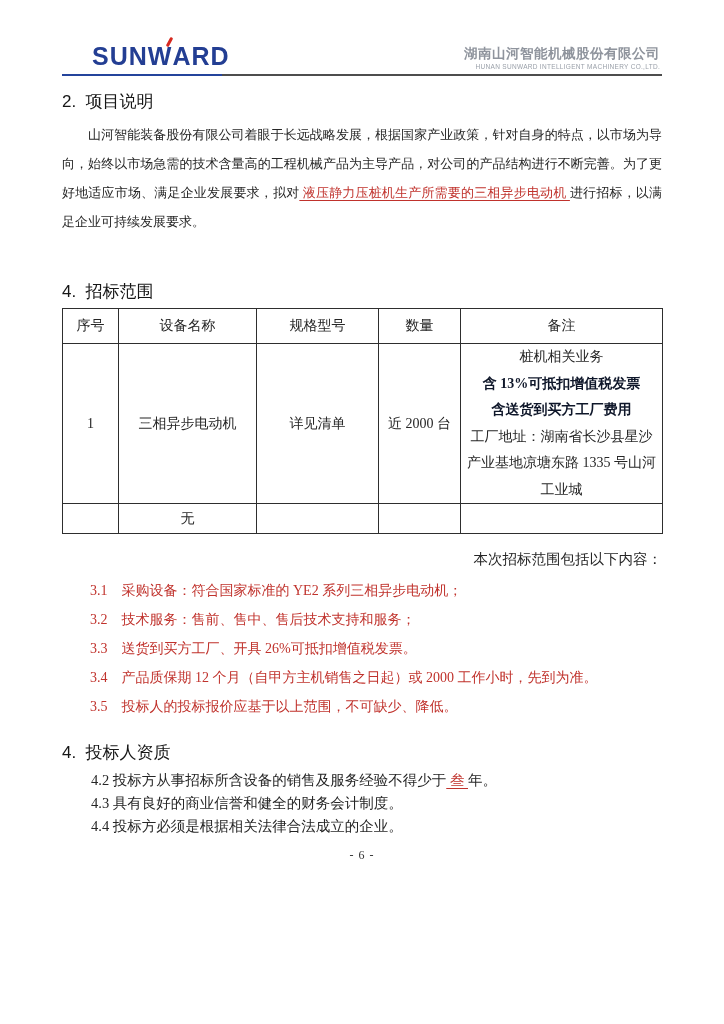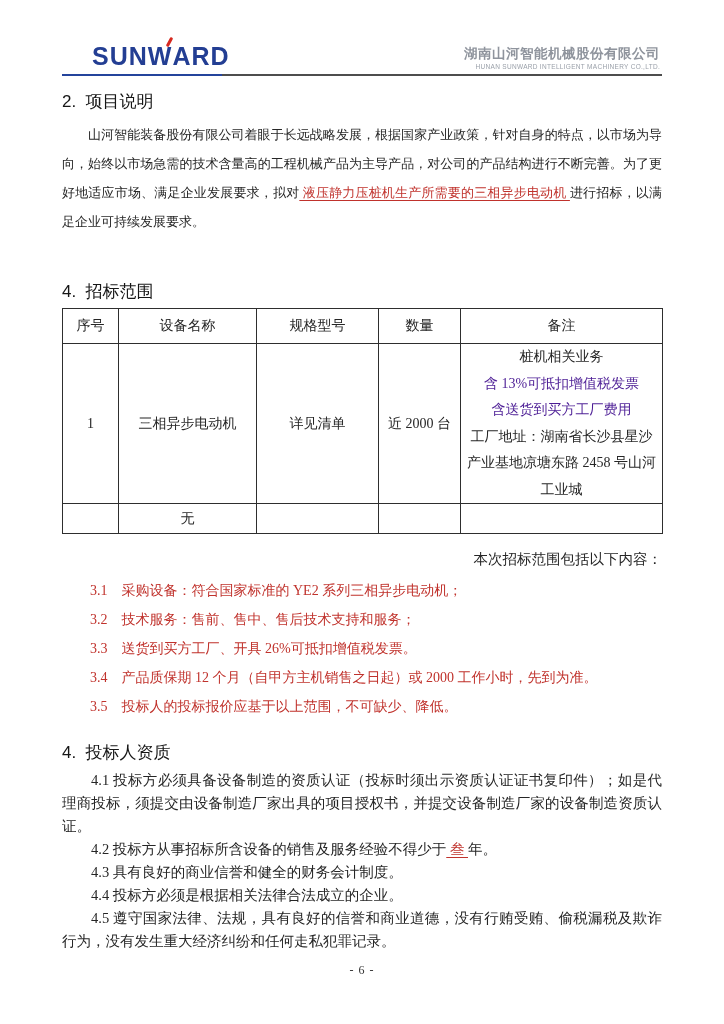--- a/index.html
+++ b/index.html
@@ -29,21 +29,21 @@
   
   .h { font-family:"Liberation Sans","DejaVu Sans",sans-serif; font-weight:400;
        font-size:17px; color:#161616; line-height:24px; white-space:pre-wrap; }
   .h-s2 { margin-top:14px; }
   .h-s3 { margin-top:44px; }
   .h-s4 { margin-top:20px; }
 
   
   .para { font-size:13px; line-height:29px; text-align:justify;
           text-indent:2em; margin-top:6px; white-space:pre-wrap; }
-  .red { color:#4c1d95; }
+  .red { color:#0f172a;font-weight:bold; }
   .red-ul { color:#c0322c; text-decoration:underline; text-decoration-color:#c0322c;
             text-underline-offset:3px; white-space:pre-wrap; }
 
   
   table.scope { width:600px; border-collapse:collapse; margin-top:4px;
                 font-size:14px; color:#262626; table-layout:fixed; }
   table.scope th, table.scope td { border:1.2px solid #2e2e2e; text-align:center;
                 vertical-align:middle; font-weight:400; padding:0 5px; }
   tr.trow-head { height:35px; }
   tr.trow-1 { height:156px; }
@@ -102,21 +102,21 @@
     <tr class="trow-1">
       <td>1</td>
       <td>三相异步电动机</td>
       <td>详见清单</td>
       <td>近 2000 台</td>
       <td>
         <div class="remark">
           <div>桩机相关业务</div>
           <div class="red">含 13%可抵扣增值税发票</div>
           <div class="red">含送货到买方工厂费用</div>
-          <div>工厂地址：湖南省长沙县星沙产业基地凉塘东路 2458 号山河工业城</div>
+          <div>工厂地址：湖南省长沙县星沙产业基地凉塘东路 1335 号山河工业城</div>
         </div>
       </td>
     </tr>
     <tr class="trow-2">
       <td></td>
       <td>无</td>
       <td></td>
       <td></td>
       <td></td>
     </tr>
@@ -127,21 +127,19 @@
 
   <div class="items">
     <div class="item"><span class="num">3.1</span><span>采购设备：符合国家标准的 YE2 系列三相异步电动机；</span></div>
     <div class="item"><span class="num">3.2</span><span>技术服务：售前、售中、售后技术支持和服务；</span></div>
     <div class="item"><span class="num">3.3</span><span>送货到买方工厂、开具 26%可抵扣增值税发票。</span></div>
     <div class="item"><span class="num">3.4</span><span>产品质保期 12 个月（自甲方主机销售之日起）或 2000 工作小时，先到为准。</span></div>
     <div class="item"><span class="num">3.5</span><span>投标人的投标报价应基于以上范围，不可缺少、降低。</span></div>
   </div>
 
   <div class="h h-s4">4.  投标人资质</div>
-  <p class="s4p">4.1 投标方必须具备设备制造的资质认证（投标时须出示资质认证证书复印件）；如是代理商投标，须提交由设备制造厂家出具的项目授权书，并提交设备制造厂家的设备制造资质认证。</p>
   <p class="s4p"><span>4.2 投标方从事招标所含设备的销售及服务经验不得少于</span><span class="red-ul"> 叁 </span><span>年。</span></p>
   <p class="s4p">4.3 具有良好的商业信誉和健全的财务会计制度。</p>
   <p class="s4p">4.4 投标方必须是根据相关法律合法成立的企业。</p>
-  <p class="s4p">4.5 遵守国家法律、法规，具有良好的信誉和商业道德，没有行贿受贿、偷税漏税及欺诈行为，没有发生重大经济纠纷和任何走私犯罪记录。</p>
 
   <div class="footer">- 6 -</div>
 
 </div>
 
 </body></html>

